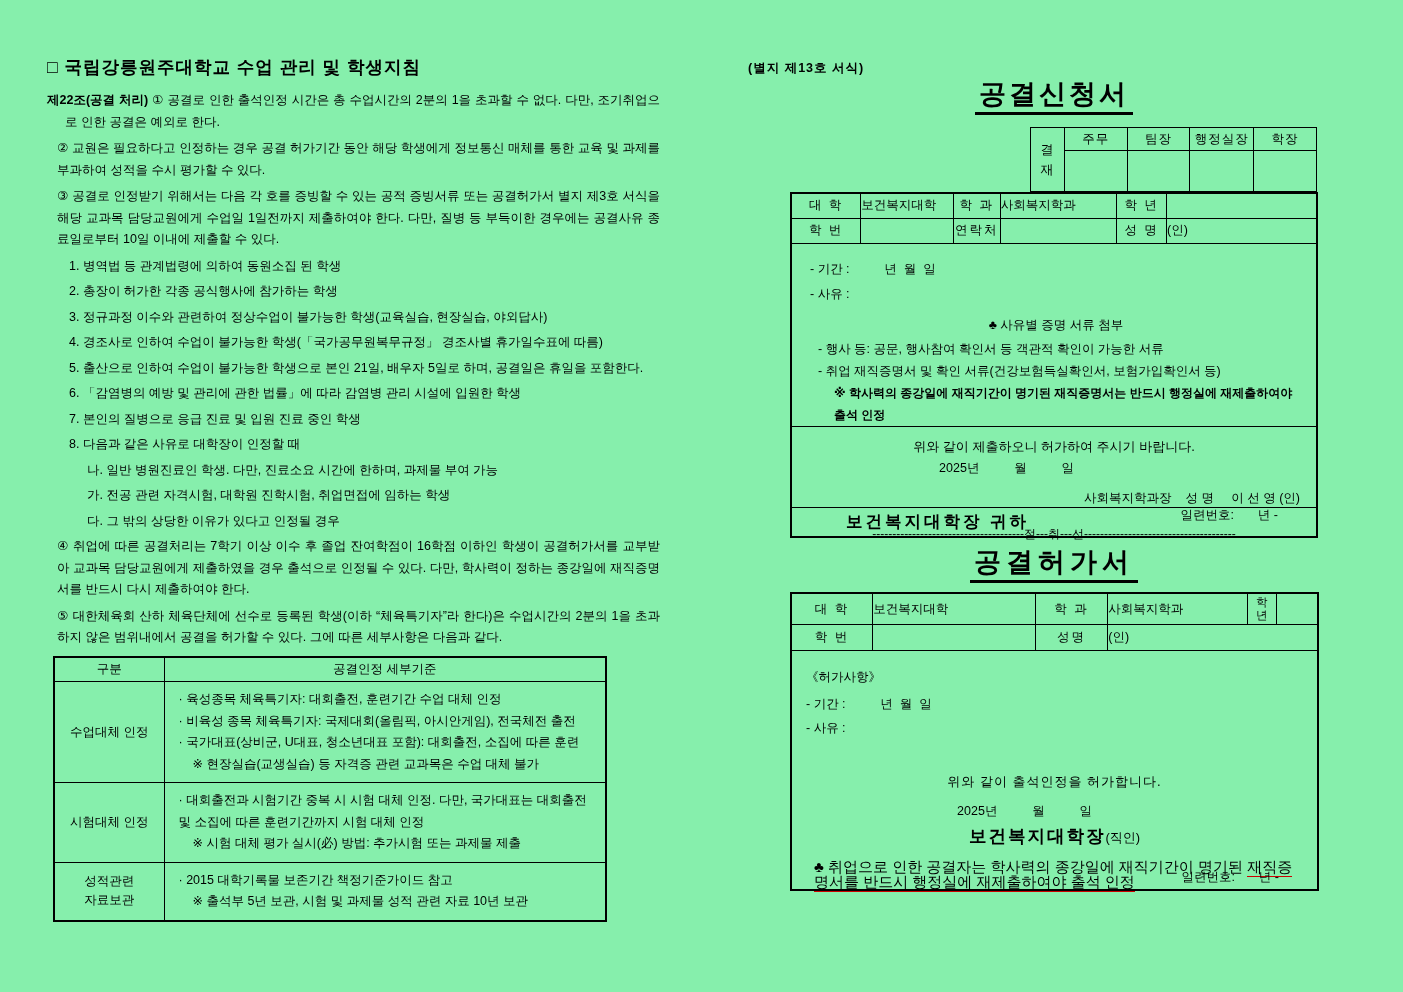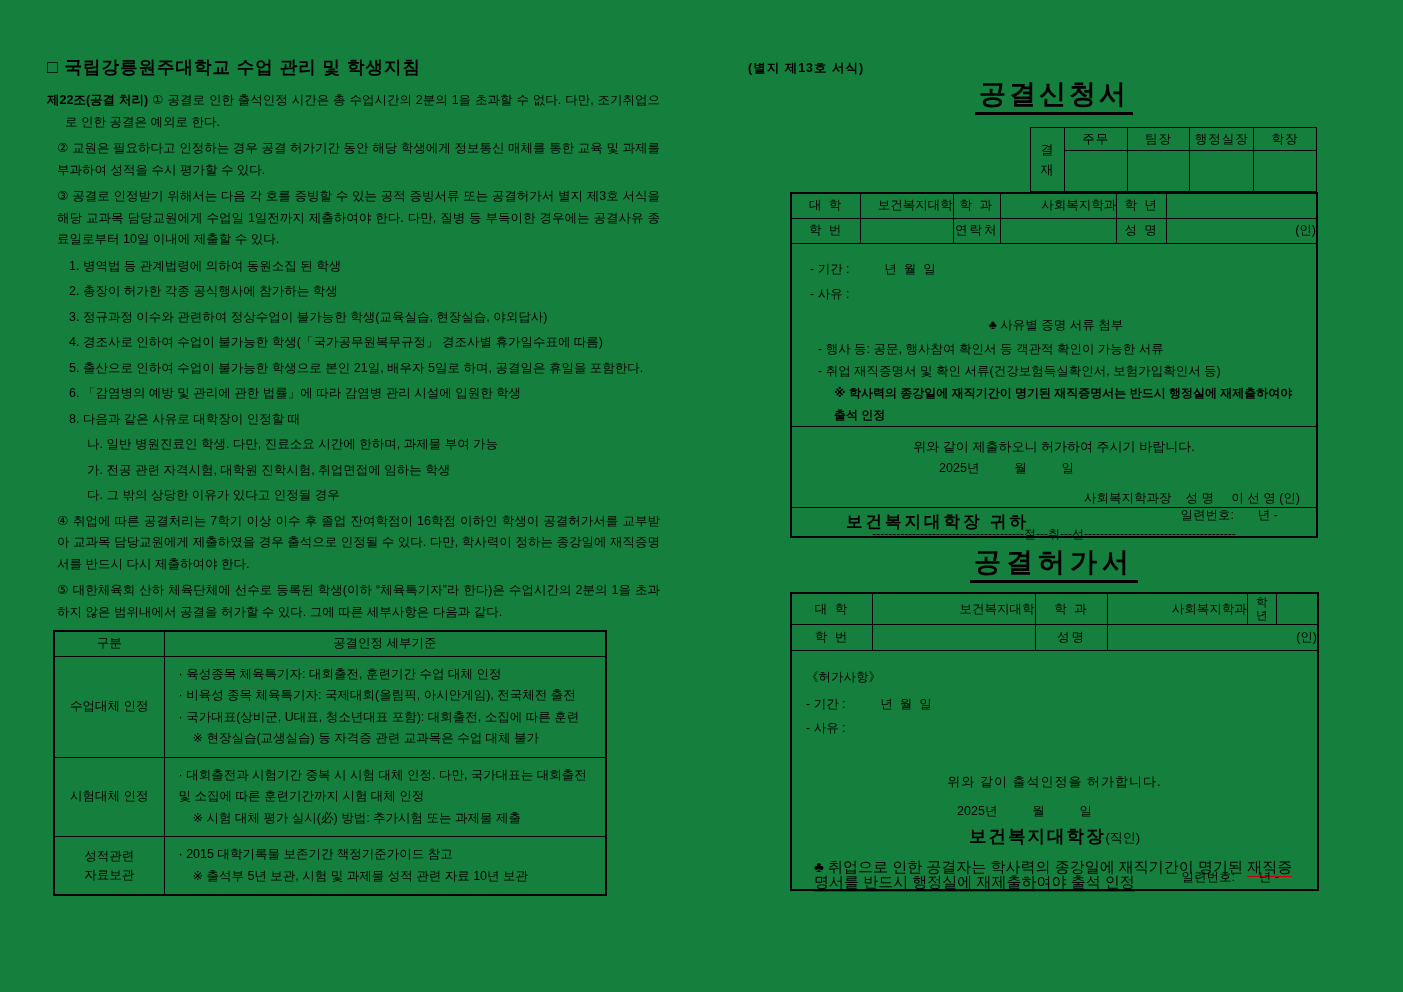--- a/index.html
+++ b/index.html
@@ -1,18 +1,18 @@
 <!DOCTYPE html>
 <html><head>
 <meta charset="utf-8">
 <style>
   * { margin:0; padding:0; box-sizing:border-box; }
   html,body { background:#e8e8e8; }
   body { font-family:"Liberation Sans","DejaVu Sans",sans-serif; }
-  .page { position:relative; width:1403px; height:992px; background:#15803d; color:#000; overflow:hidden; }
+  .page { position:relative; width:1403px; height:992px; background:#86efac; color:#000; overflow:hidden; }
 
   
   .left-col { position:absolute; left:47px; top:55px; width:613px; font-size:12.5px; line-height:21.5px; text-align:justify; }
   .doc-title { font-size:17.5px; font-weight:bold; letter-spacing:1px; line-height:24px; margin-bottom:11px; text-align:left; }
   .para { margin-bottom:5px; }
   .p-article { padding-left:18px; text-indent:-18px; }
   .p-article b { font-weight:bold; }
   .p-num { padding-left:10px; }
   .list-item { padding-left:22px; margin-bottom:4px; }
   .sub-item  { padding-left:40px; margin-bottom:4px; }
@@ -35,21 +35,21 @@
 
   .approval-table { left:1030px; top:127px; width:287px; border:1.5px solid #000; font-size:12.5px; }
   .approval-table td { border:1.2px solid #000; text-align:center; }
   .appr-stamp { width:34px; font-size:13px; line-height:20px; padding:4px 0; }
   .appr-head td { height:23px; letter-spacing:1px; }
   .appr-blank td { height:41px; }
 
   .doc-form { border:2px solid #000; font-size:12.5px; }
   .doc-form td { border:1.5px solid #000; }
   .lbl { text-align:center; letter-spacing:2px; }
-  .val { text-align:right; }
+  .val { text-align:left; }
   .row-a td { height:25px; }
   .row-b td { height:25px; }
 
   .bigcell { vertical-align:top; text-align:left; }
   .cell-pad { padding:13px 14px 0 18px; line-height:25px; }
   .attach { margin-top:7px; line-height:22px; }
   .attach-title { text-align:center; margin-bottom:2px; }
   .attach-item { padding-left:8px; }
   .attach-bold { font-weight:bold; font-size:12px; padding-left:24px; }
 
@@ -86,20 +86,21 @@
     <div class="para p-article"><b>제22조(공결 처리)</b><span> ① 공결로 인한 출석인정 시간은 총 수업시간의 2분의 1을 초과할 수 없다. 다만, 조기취업으로 인한 공결은 예외로 한다.</span></div>
     <div class="para p-num">② 교원은 필요하다고 인정하는 경우 공결 허가기간 동안 해당 학생에게 정보통신 매체를 통한 교육 및 과제를 부과하여 성적을 수시 평가할 수 있다.</div>
     <div class="para p-num">③ 공결로 인정받기 위해서는 다음 각 호를 증빙할 수 있는 공적 증빙서류 또는 공결허가서 별지 제3호 서식을 해당 교과목 담당교원에게 수업일 1일전까지 제출하여야 한다. 다만, 질병 등 부득이한 경우에는 공결사유 종료일로부터 10일 이내에 제출할 수 있다.</div>
 
     <div class="list-item">1. 병역법 등 관계법령에 의하여 동원소집 된 학생</div>
     <div class="list-item">2. 총장이 허가한 각종 공식행사에 참가하는 학생</div>
     <div class="list-item">3. 정규과정 이수와 관련하여 정상수업이 불가능한 학생(교육실습, 현장실습, 야외답사)</div>
     <div class="list-item">4. 경조사로 인하여 수업이 불가능한 학생(「국가공무원복무규정」 경조사별 휴가일수표에 따름)</div>
     <div class="list-item">5. 출산으로 인하여 수업이 불가능한 학생으로 본인 21일, 배우자 5일로 하며, 공결일은 휴일을 포함한다.</div>
     <div class="list-item">6. 「감염병의 예방 및 관리에 관한 법률」에 따라 감염병 관리 시설에 입원한 학생</div>
+    <div class="list-item">7. 본인의 질병으로 응급 진료 및 입원 진료 중인 학생</div>
     <div class="list-item">8. 다음과 같은 사유로 대학장이 인정할 때</div>
     <div class="sub-item">나. 일반 병원진료인 학생. 다만, 진료소요 시간에 한하며, 과제물 부여 가능</div>
     <div class="sub-item">가. 전공 관련 자격시험, 대학원 진학시험, 취업면접에 임하는 학생</div>
     <div class="sub-item">다. 그 밖의 상당한 이유가 있다고 인정될 경우</div>
 
     <div class="para p-num">④ 취업에 따른 공결처리는 7학기 이상 이수 후 졸업 잔여학점이 16학점 이하인 학생이 공결허가서를 교부받아 교과목 담당교원에게 제출하였을 경우 출석으로 인정될 수 있다. 다만, 학사력이 정하는 종강일에 재직증명서를 반드시 다시 제출하여야 한다.</div>
     <div class="para p-num">⑤ 대한체육회 산하 체육단체에 선수로 등록된 학생(이하 “체육특기자”라 한다)은 수업시간의 2분의 1을 초과하지 않은 범위내에서 공결을 허가할 수 있다. 그에 따른 세부사항은 다음과 같다.</div>
 
     <table class="criteria-table">
       <tbody>

